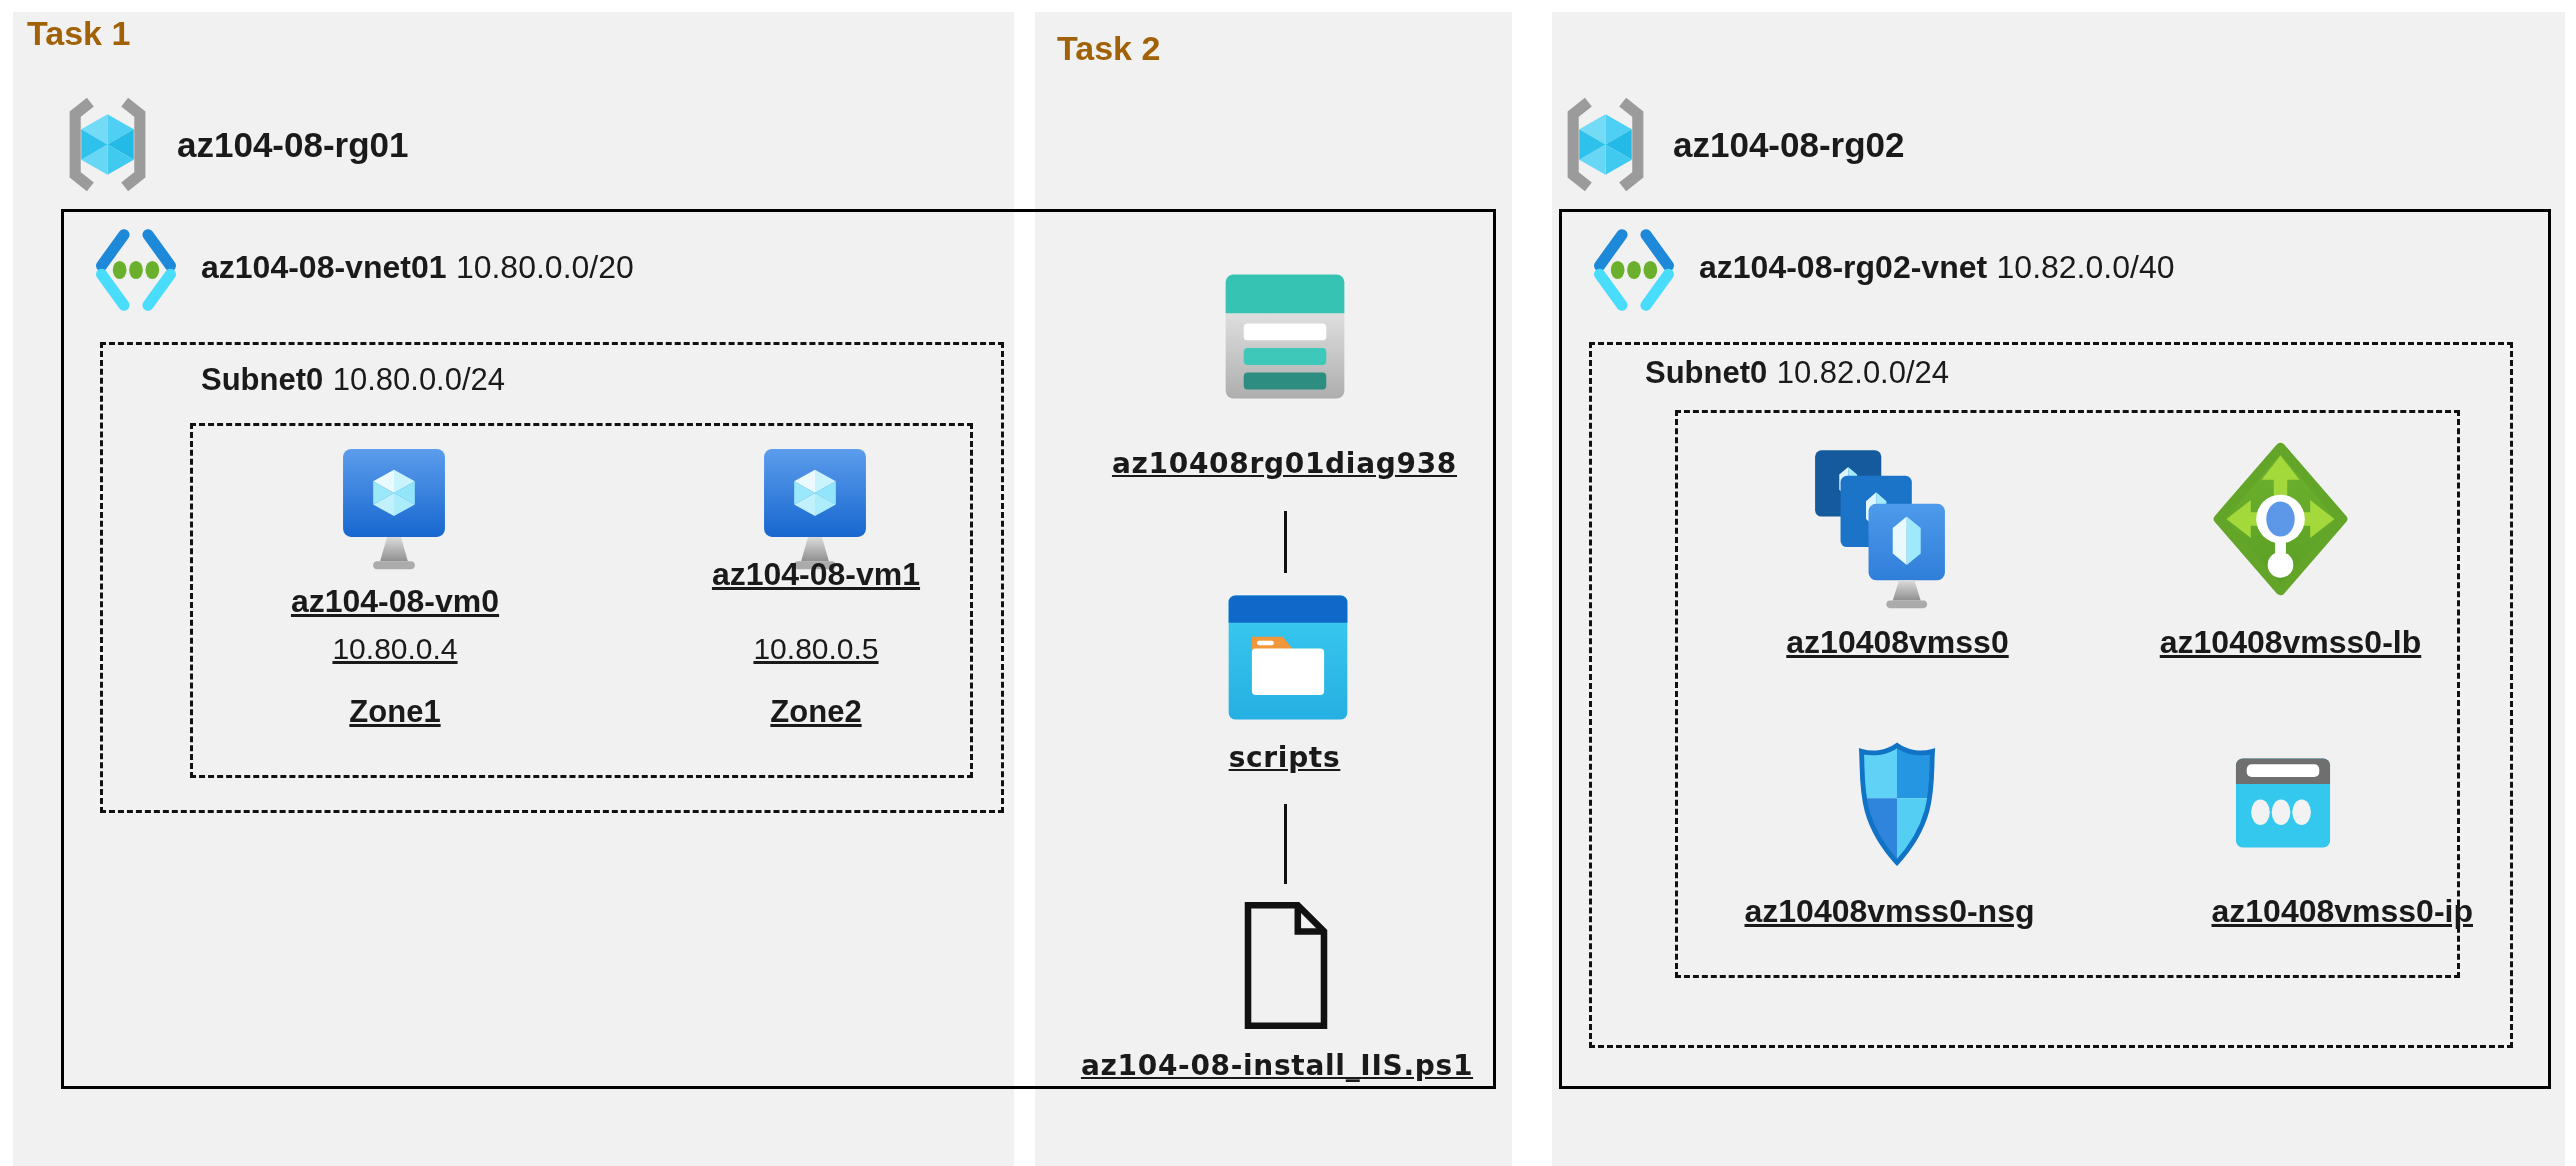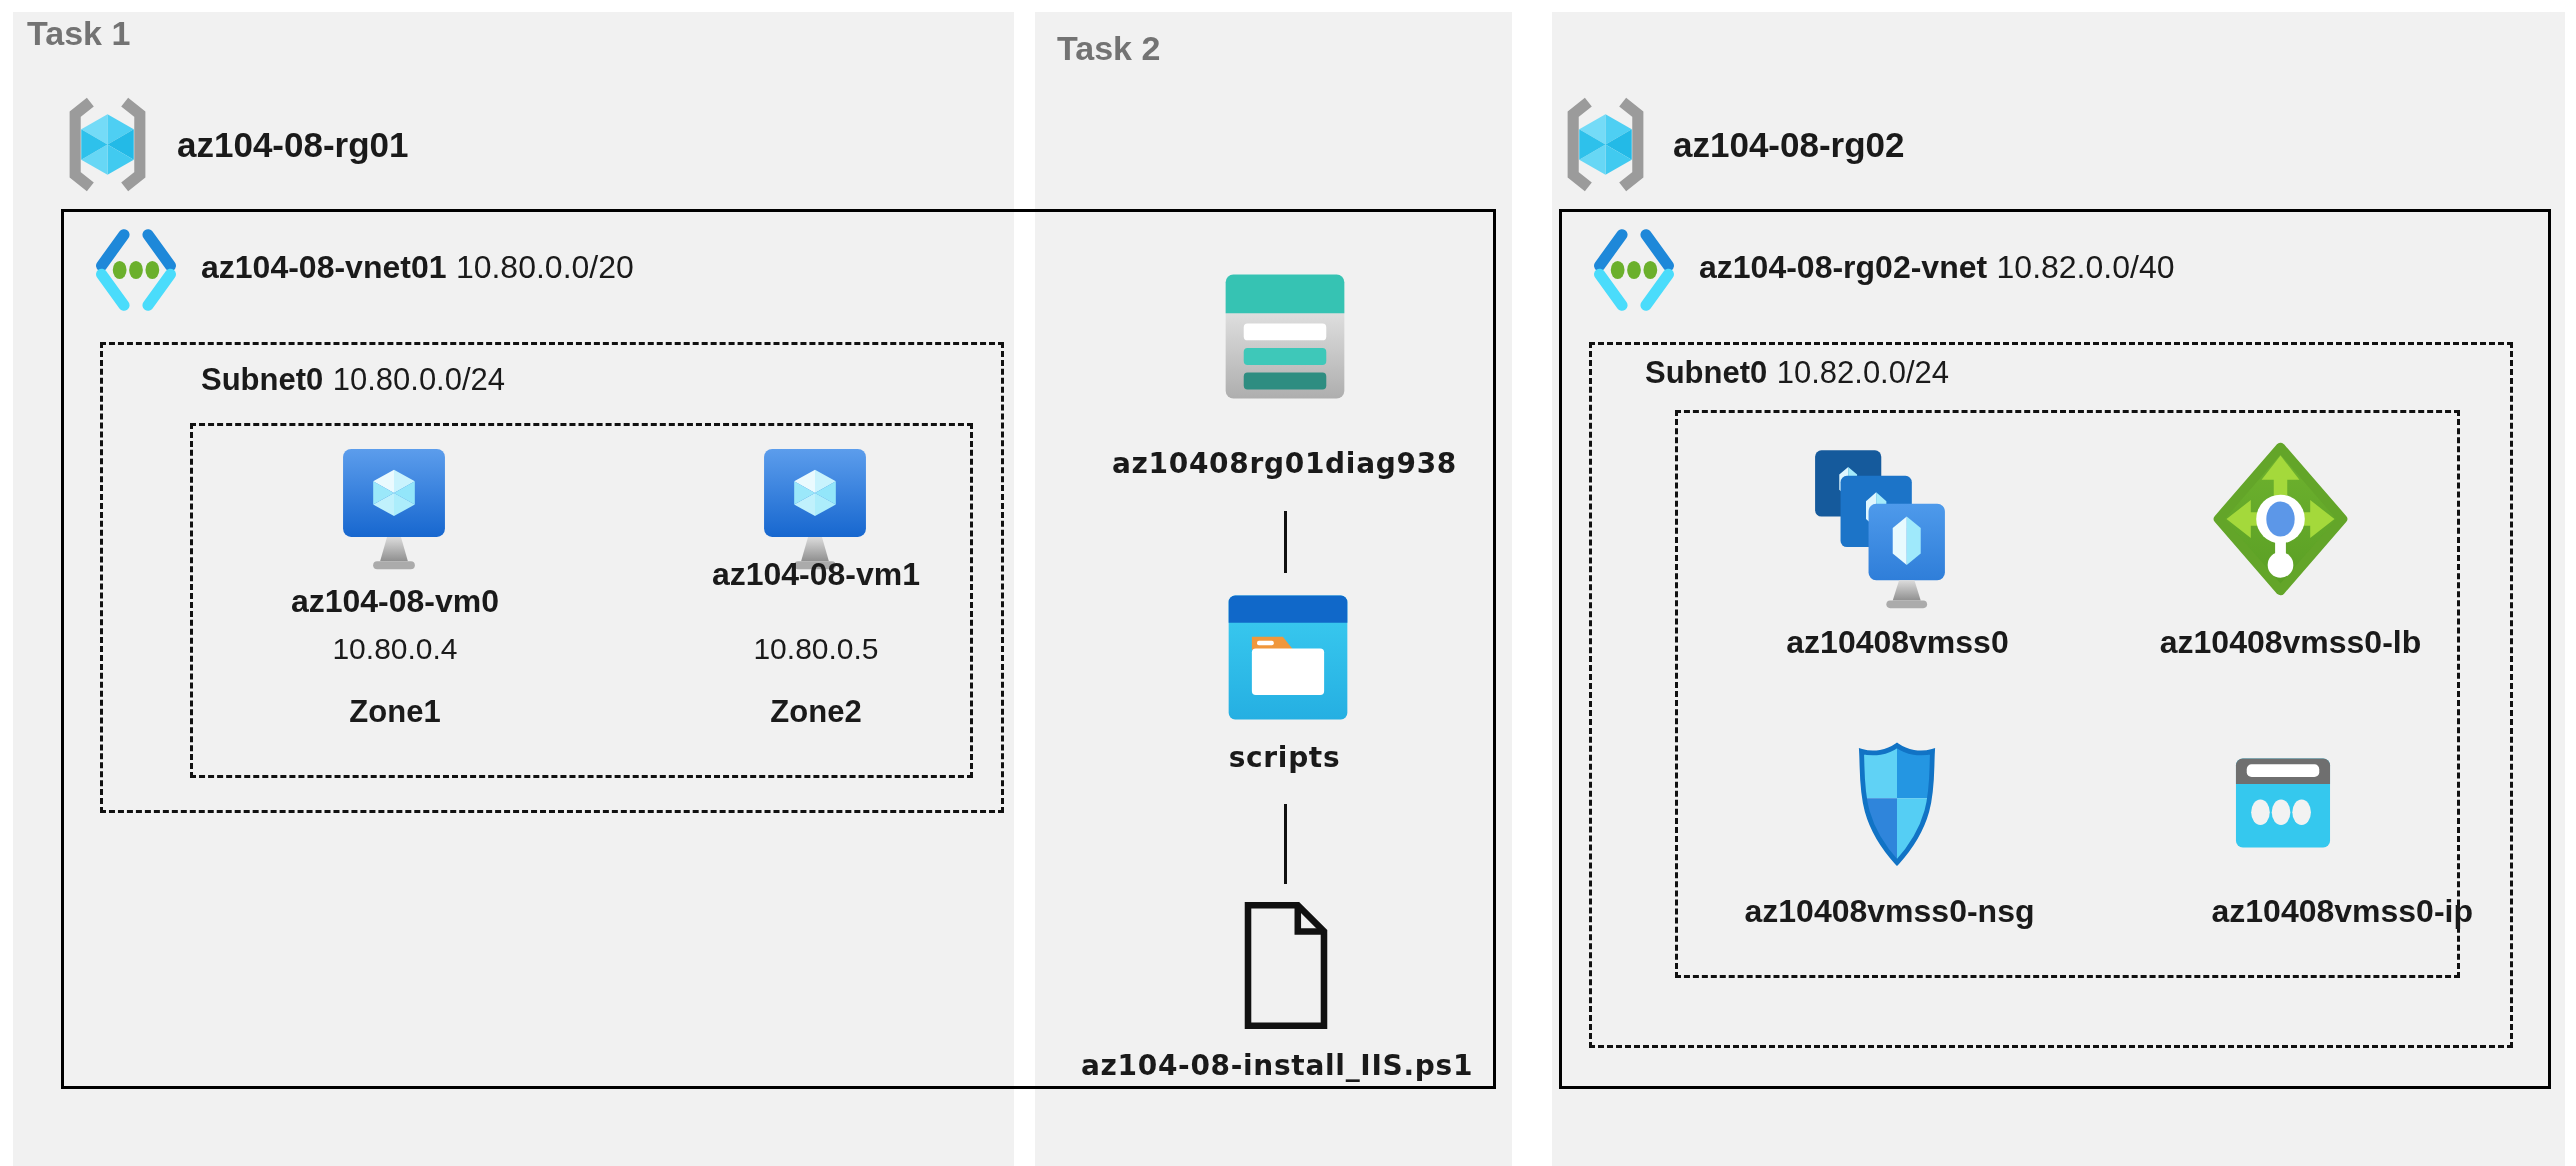--- a/index.html
+++ b/index.html
@@ -1,26 +1,26 @@
 <!DOCTYPE html>
 <html style="font-size:10.8px"><head>
 <meta charset="utf-8">
 <style>
   html,body{margin:0;padding:0;background:#ffffff;}
   .canvas{
     position:relative;width:2576px;height:1166px;background:#ffffff;overflow:hidden;
     font-family:"Liberation Sans", sans-serif;color:#1a1a1a;
   }
   .panel{position:absolute;top:11.5px;height:1155px;background:#f1f1f1;}
-  .task-title{position:absolute;font-weight:bold;font-size:34px;color:#737373;line-height:1;white-space:nowrap;}
+  .task-title{position:absolute;font-weight:bold;font-size:34px;color:#a16207;line-height:1;white-space:nowrap;}
   .solid-box{position:absolute;border:3.4px solid #000;background:transparent;}
   .dashed-box{position:absolute;border:3.4px dashed #111;background:transparent;}
   .lbl{position:absolute;line-height:1;white-space:nowrap;}
   .b{font-weight:bold;}
-  .ctr{text-align:center;}
+  .ctr{text-align:center;text-decoration:underline;}
   .name-cidr .cidr{margin-left:9.4px;font-weight:normal;}
   .t2lbl{font-family:"DejaVu Sans", sans-serif;font-weight:bold;font-size:28px;letter-spacing:0.7px;}
   .icon{position:absolute;}
   .icon svg{display:block;width:100%;height:100%;}
   .connector{position:absolute;width:2.7px;background:#111;}
 </style>
 </head>
 <body>
 
 <div class="canvas">

